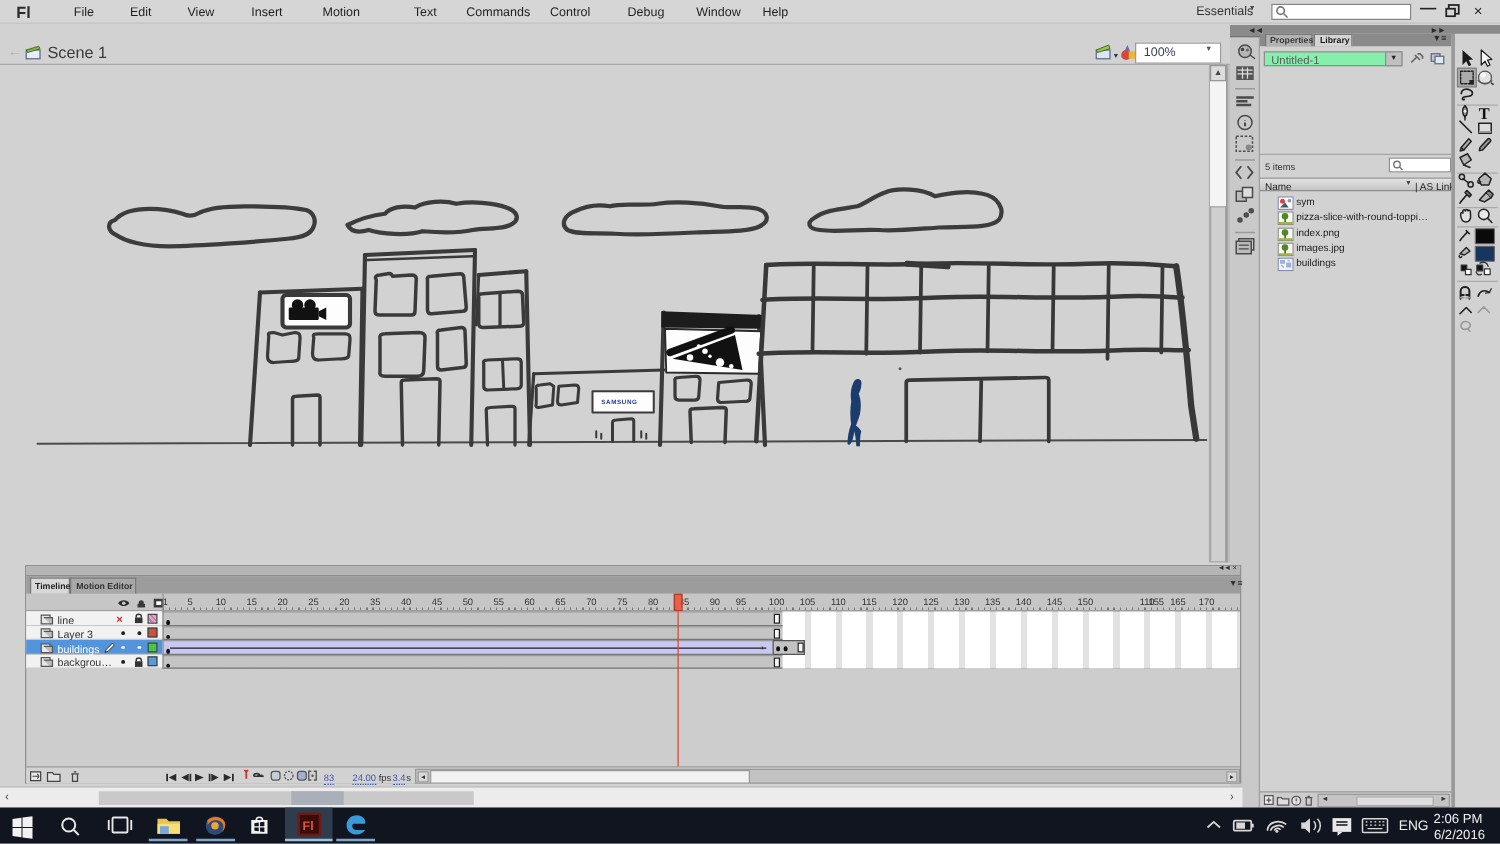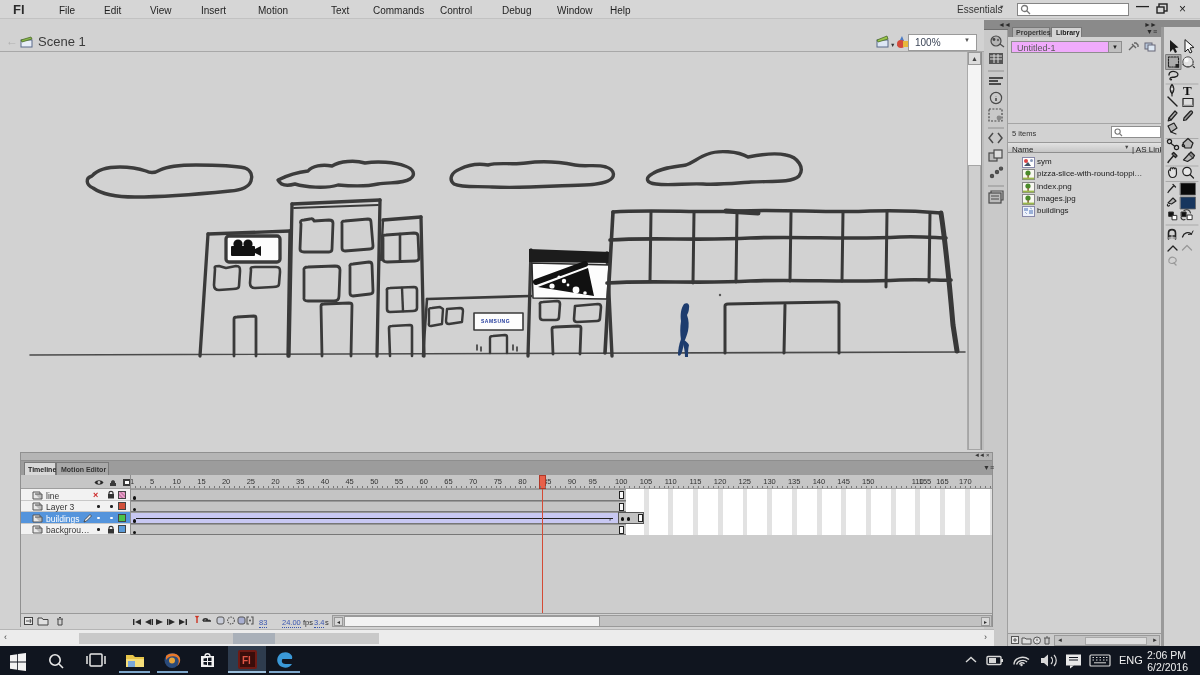--- a/index.html
+++ b/index.html
@@ -234,21 +234,21 @@
 
 <div class="abs" id="library" style="left:1008px;top:27px;width:153px;height:619px;background:#d2d2d2">
  <div class="abs" style="left:0;top:0;width:153px;height:10px;background:#8a8a8a"></div>
  <div class="abs" style="left:4px;top:0;width:38px;height:10px;background:#b2b2b2;border:1px solid #787878;border-bottom:none">
         <span class="abs" style="left:3px;top:1px;font-size:7px;font-weight:bold;color:#3a3a3a">Properties</span>
       </div>
  <div class="abs" style="left:43px;top:0;width:31px;height:10px;background:#d4d4d4;border:1px solid #787878;border-bottom:none">
         <span class="abs" style="left:4px;top:1px;font-size:7px;font-weight:bold;color:#1a1a1a">Library</span>
       </div>
  <span class="abs" style="left:138px;top:1px;font-size:7px;color:#2a2a2a">▼≡</span>
- <div class="abs" style="left:3px;top:14px;width:111px;height:12px;background:#f0abfc;border:1px solid #8e8e8e">
+ <div class="abs" style="left:3px;top:14px;width:111px;height:12px;background:#86efac;border:1px solid #8e8e8e">
         <span class="abs" style="left:5px;top:1px;font-size:9px;color:#5a5a5a">Untitled-1</span>
       </div>
  <div class="abs" style="left:100px;top:14px;width:14px;height:12px;background:#c0c0c0;border:1px solid #8e8e8e;text-align:center;line-height:10px;font-size:6px;color:#222">▼</div>
  <svg class="abs" style="left:120px;top:15px" width="12" height="10" viewBox="0 0 12 10">
         <path d="M1,8 L5,4 M4,2 L8,6 M6,1 L8,1 L10,3 L10,5" stroke="#666" stroke-width="1.4" fill="none"></path>
       </svg>
  <svg class="abs" style="left:136px;top:15px" width="12" height="10" viewBox="0 0 12 10">
         <rect x="1" y="1" width="7" height="6" fill="#b8c8dc" stroke="#667"></rect>
         <rect x="4" y="3" width="7" height="6" fill="#dde8f4" stroke="#667"></rect>
       </svg>

